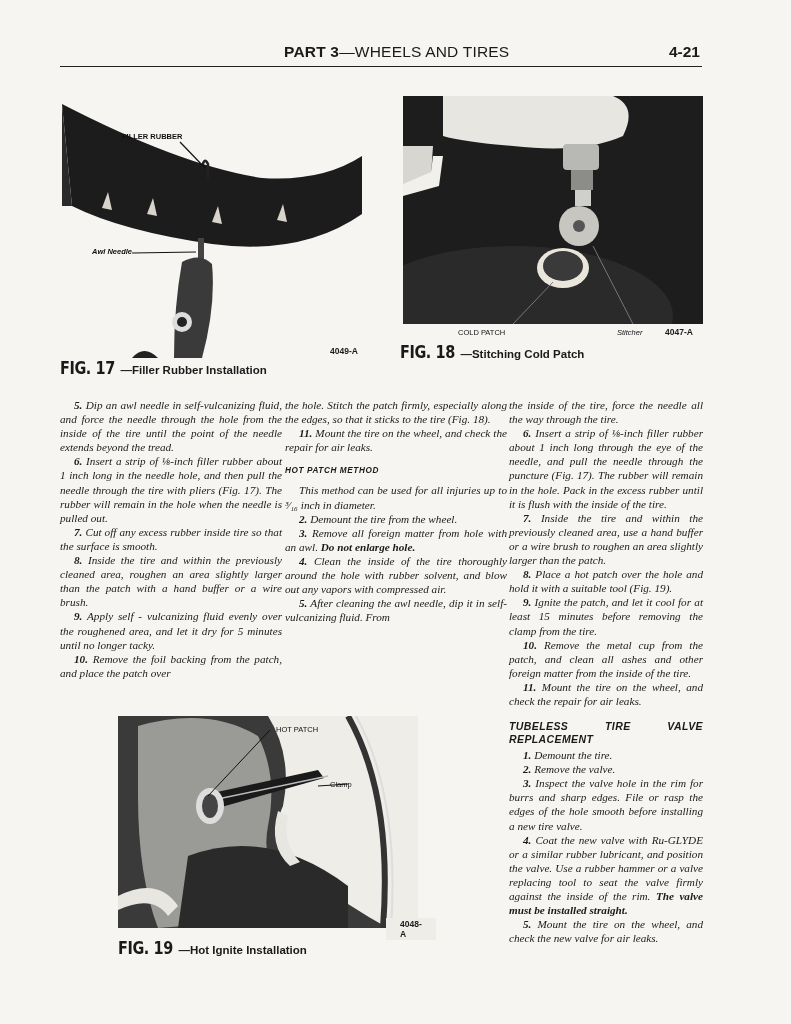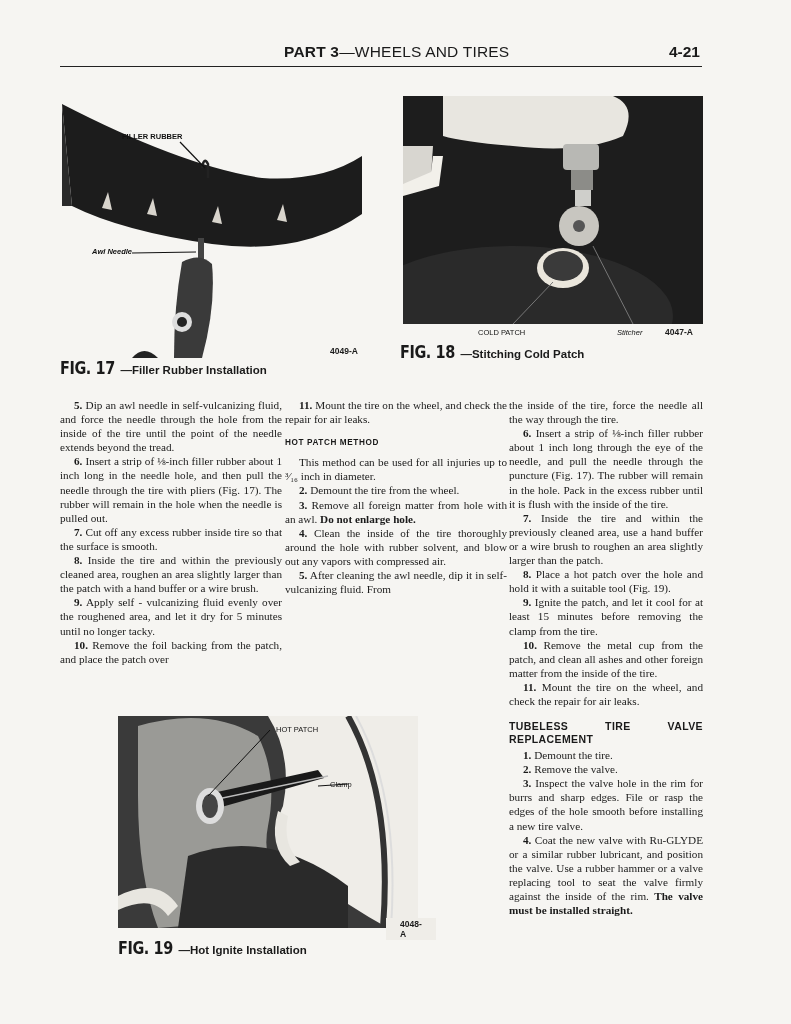--- a/index.html
+++ b/index.html
@@ -13,21 +13,21 @@
   .header .pageno { position: absolute; right: 2px; top: 3px; font-family: "Liberation Sans", sans-serif; font-size: 15.5px; font-weight: bold; }
 
   .fig { position: absolute; }
   .figcap { position: absolute; font-family: "Liberation Sans", sans-serif; font-weight: bold; white-space: nowrap; }
   .figcap .num { font-size: 17px; font-family: "DejaVu Sans", sans-serif; font-weight: bold; letter-spacing: -0.5px; transform: scaleX(0.85); display:inline-block; transform-origin: left; }
   .figcap .txt { font-size: 11.5px; margin-left: -4px; }
   .code { position: absolute; font-family: "Liberation Sans", sans-serif; font-weight: bold; font-size: 8.5px; }
   .lbl { position: absolute; font-family: "Liberation Sans", sans-serif; font-size: 7.5px; color: #111; white-space: nowrap; }
   .lbl.it { font-style: italic; }
 
-  .col { position: absolute; font-size: 11.2px; line-height: 14.1px; text-align: justify; }
+  .col { position: absolute; font-size: 11.2px; line-height: 14.1px; text-align: justify; font-style: italic; }
   .col p { margin: 0; text-indent: 14px; }
   .col p.noindent { text-indent: 0; }
   .col b.n { font-weight: bold; }
   .col .sub { font-family: "Liberation Sans", sans-serif; font-weight: bold; font-size: 8.2px; letter-spacing: 0.6px; margin: 10px 0 5px 0; text-indent: 0; }
   .col .sub2 { font-family: "Liberation Sans", sans-serif; font-weight: bold; font-size: 10.5px; letter-spacing: 0.4px; line-height: 13px; margin: 12px 0 2px 0; text-indent: 0; }
 </style>
 </head>
 <body>
 
 <div class="header">
@@ -68,37 +68,38 @@
     <rect x="168" y="74" width="22" height="20" fill="#8c8c88"></rect>
     <rect x="172" y="94" width="16" height="16" fill="#cfcfcb"></rect>
     <circle cx="176" cy="130" r="20" fill="#c8c6c0"></circle>
     <circle cx="176" cy="130" r="6" fill="#555"></circle>
     <ellipse cx="160" cy="172" rx="26" ry="20" fill="#eae6dc"></ellipse>
     <ellipse cx="160" cy="170" rx="20" ry="15" fill="#3a3a3a"></ellipse>
     <line x1="150" y1="186" x2="110" y2="228" stroke="#777" stroke-width="1"></line>
     <line x1="190" y1="150" x2="230" y2="228" stroke="#777" stroke-width="1"></line>
   </svg>
 </div>
-<div class="lbl" style="left:478px; top:328px;">COLD PATCH</div>
+<div class="lbl" style="left:458px; top:328px;">COLD PATCH</div>
 <div class="lbl it" style="left:617px; top:328px;">Stitcher</div>
 <div class="code" style="left:665px; top:327px;">4047-A</div>
 <div class="figcap" style="left:400px; top:342px;">
   <span class="num">FIG. 18</span><span class="txt">—Stitching Cold Patch</span>
 </div>
 
 <div class="col" style="left:60px; top:398px; width:222px;">
   <p><b class="n">5.</b><span> Dip an awl needle in self-vulcanizing fluid, and force the needle through the hole from the inside of the tire until the point of the needle extends beyond the tread.</span></p>
   <p><b class="n">6.</b><span> Insert a strip of ⅛-inch filler rubber about 1 inch long in the needle hole, and then pull the needle through the tire with pliers (Fig. 17). The rubber will remain in the hole when the needle is pulled out.</span></p>
   <p><b class="n">7.</b><span> Cut off any excess rubber inside tire so that the surface is smooth.</span></p>
   <p><b class="n">8.</b><span> Inside the tire and within the previously cleaned area, roughen an area slightly larger than the patch with a hand buffer or a wire brush.</span></p>
   <p><b class="n">9.</b><span> Apply self - vulcanizing fluid evenly over the roughened area, and let it dry for 5 minutes until no longer tacky.</span></p>
   <p><b class="n">10.</b><span> Remove the foil backing from the patch, and place the patch over</span></p>
 </div>
 
 <div class="col" style="left:285px; top:398px; width:222px;">
+  <p class="noindent">the hole. Stitch the patch firmly, especially along the edges, so that it sticks to the tire (Fig. 18).</p>
   <p><b class="n">11.</b><span> Mount the tire on the wheel, and check the repair for air leaks.</span></p>
   <div class="sub">HOT PATCH METHOD</div>
   <p>This method can be used for all injuries up to ³⁄₁₆ inch in diameter.</p>
   <p><b class="n">2.</b><span> Demount the tire from the wheel.</span></p>
   <p><b class="n">3.</b><span> Remove all foreign matter from hole with an awl. </span><b>Do not enlarge hole.</b></p>
   <p><b class="n">4.</b><span> Clean the inside of the tire thoroughly around the hole with rubber solvent, and blow out any vapors with compressed air.</span></p>
   <p><b class="n">5.</b><span> After cleaning the awl needle, dip it in self-vulcanizing fluid. From</span></p>
 </div>
 
 <div class="col" style="left:509px; top:398px; width:194px;">
@@ -107,20 +108,21 @@
   <p><b class="n">7.</b><span> Inside the tire and within the previously cleaned area, use a hand buffer or a wire brush to roughen an area slightly larger than the patch.</span></p>
   <p><b class="n">8.</b><span> Place a hot patch over the hole and hold it with a suitable tool (Fig. 19).</span></p>
   <p><b class="n">9.</b><span> Ignite the patch, and let it cool for at least 15 minutes before removing the clamp from the tire.</span></p>
   <p><b class="n">10.</b><span> Remove the metal cup from the patch, and clean all ashes and other foreign matter from the inside of the tire.</span></p>
   <p><b class="n">11.</b><span> Mount the tire on the wheel, and check the repair for air leaks.</span></p>
   <div class="sub2">TUBELESS TIRE VALVE REPLACEMENT</div>
   <p><b class="n">1.</b><span> Demount the tire.</span></p>
   <p><b class="n">2.</b><span> Remove the valve.</span></p>
   <p><b class="n">3.</b><span> Inspect the valve hole in the rim for burrs and sharp edges. File or rasp the edges of the hole smooth before installing a new tire valve.</span></p>
   <p><b class="n">4.</b><span> Coat the new valve with Ru-GLYDE or a similar rubber lubricant, and position the valve. Use a rubber hammer or a valve replacing tool to seat the valve firmly against the inside of the rim. </span><b>The valve must be installed straight.</b></p>
+  <p><b class="n">5.</b><span> Mount the tire on the wheel, and check the new valve for air leaks.</span></p>
 </div>
 
 <div class="fig" style="left:118px; top:716px; width:300px; height:212px;">
   <svg width="300" height="212" viewBox="0 0 300 212">
     <rect width="300" height="212" fill="#efede8"></rect>
     <path d="M0,0 L150,0 Q175,40 165,90 Q150,120 190,160 Q230,190 270,212 L0,212 Z" fill="#3a3a3a"></path>
     <path d="M20,10 Q90,-10 140,20 Q160,60 150,110 Q140,160 190,200 L40,212 Q20,160 20,80 Z" fill="#9a9a96"></path>
     <path d="M70,140 Q150,110 230,170 L230,212 L60,212 Z" fill="#2a2a2a"></path>
     <path d="M230,0 Q275,80 265,212" stroke="#333" stroke-width="6" fill="none"></path>
     <path d="M238,0 Q282,80 273,212" stroke="#ddd" stroke-width="2" fill="none"></path>

